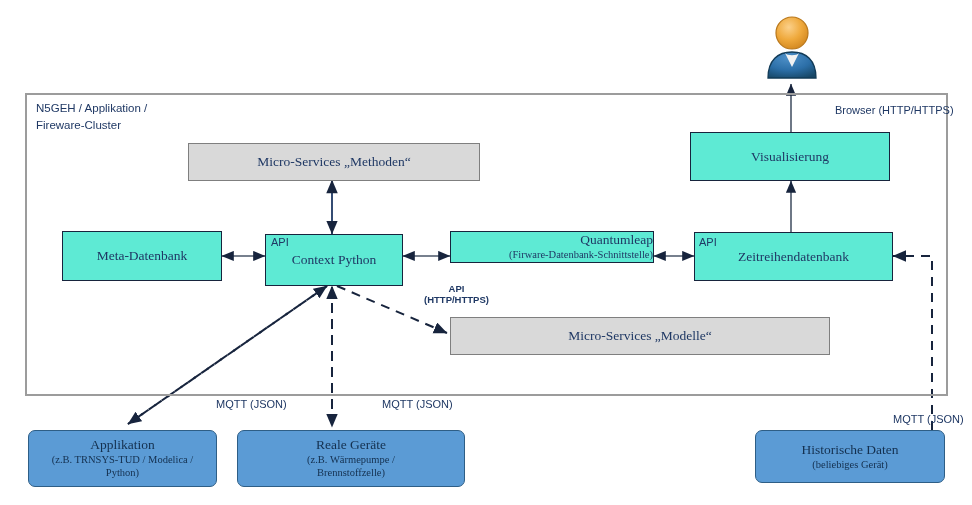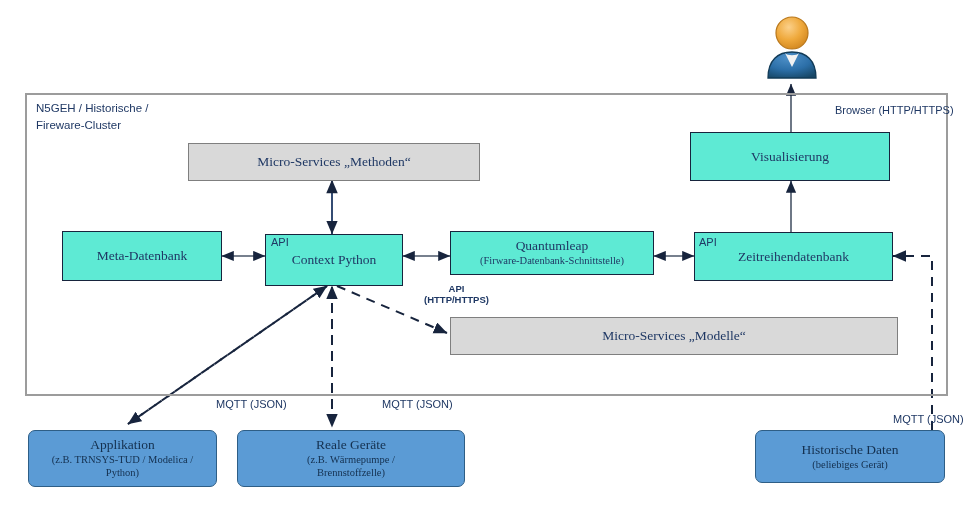--- a/index.html
+++ b/index.html
@@ -107,21 +107,21 @@
     height: 66px;
     z-index: 6;
   }
 </style>
 </head>
 <body>
 
 <div id="canvas">
 
   <div id="cluster-frame"></div>
-  <div id="cluster-label">N5GEH / Historische /
+  <div id="cluster-label">N5GEH / Applikation /
 Fireware-Cluster</div>
 
   <svg id="svg-layer" viewBox="0 0 972 505" xmlns="http://www.w3.org/2000/svg">
     <defs>
       <marker id="ah-solid" markerWidth="9" markerHeight="9" refX="7.4" refY="3.2" orient="auto" markerUnits="strokeWidth">
         <path d="M0,0 L7.6,3.2 L0,6.4 z" fill="#17243D"></path>
       </marker>
       <marker id="ah-solid-start" markerWidth="9" markerHeight="9" refX="0.2" refY="3.2" orient="auto" markerUnits="strokeWidth">
         <path d="M7.6,0 L0,3.2 L7.6,6.4 z" fill="#17243D"></path>
       </marker>
@@ -177,34 +177,34 @@
   </div>
 
   <div class="node box-white" style="left:62px; top:231px; width:160px; height:50px;">
     <span class="title">Meta-Datenbank</span>
   </div>
 
   <div class="node box-white" style="left:265px; top:234px; width:138px; height:52px;">
     <span class="title">Context Python</span>
   </div>
 
-  <div class="node box-white" style="left:450px; top:231px; width:204px; height:44px;">
+  <div class="node box-white" style="left:450px; top:231px; width:204px; height:32px;align-items:flex-end;">
     <span class="title">Quantumleap</span>
     <span class="sub">(Firware-Datenbank-Schnittstelle)</span>
   </div>
 
   <div class="node box-white" style="left:694px; top:232px; width:199px; height:49px;">
     <span class="title">Zeitreihendatenbank</span>
   </div>
 
   <div class="node box-white" style="left:690px; top:132px; width:200px; height:49px;">
     <span class="title">Visualisierung</span>
   </div>
 
-  <div class="node box-gray" style="left:450px; top:317px; width:448px; height:38px;">
+  <div class="node box-gray" style="left:450px; top:317px; width:380px; height:38px;">
     <span class="title">Micro-Services „Modelle“</span>
   </div>
 
   <div class="node box-blue" style="left:28px; top:430px; width:189px; height:57px;">
     <span class="title">Applikation</span>
     <span class="sub">(z.B. TRNSYS-TUD / Modelica /</span>
     <span class="sub">Python)</span>
   </div>
 
   <div class="node box-blue" style="left:237px; top:430px; width:228px; height:57px;">

